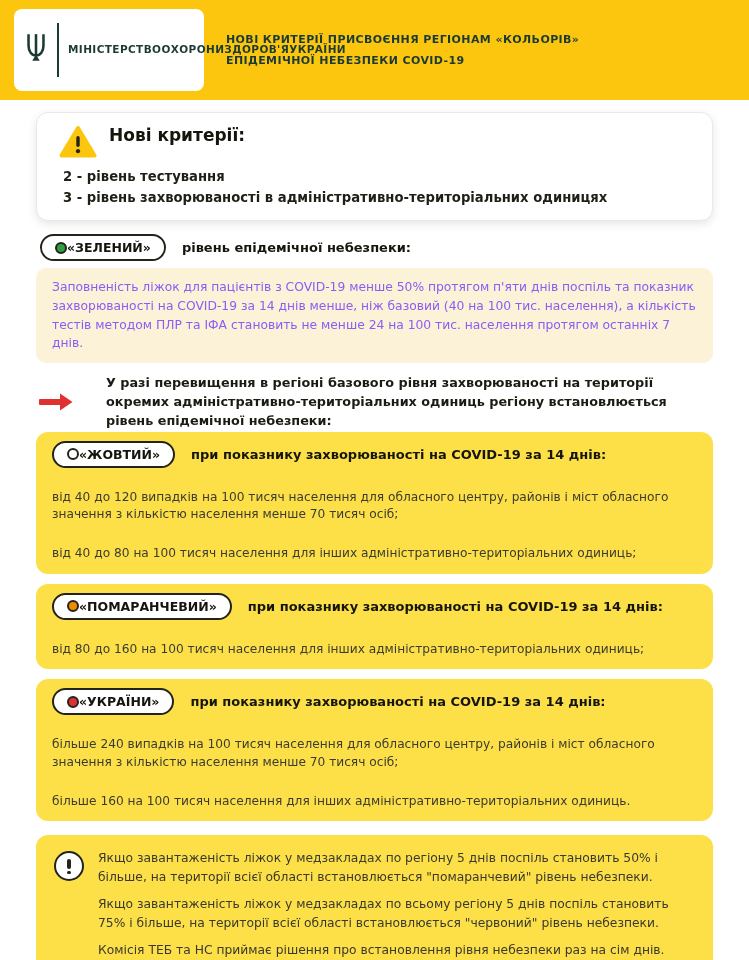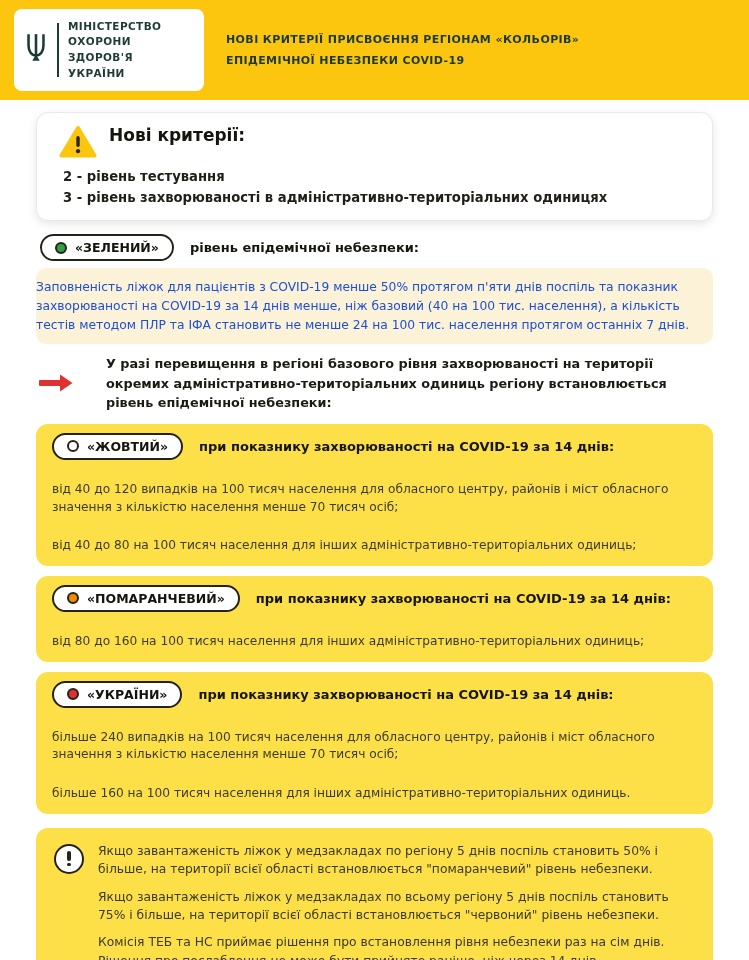--- a/index.html
+++ b/index.html
@@ -3,42 +3,42 @@
 <meta charset="utf-8">
 <style>
   *{box-sizing:border-box;margin:0;padding:0}
   html,body{width:749px;height:960px}
   body{font-family:"DejaVu Sans","Liberation Sans",sans-serif;background:#ffffff;overflow:hidden;color:#23231b}
 
   
   .topbar{height:100px;background:#fcc60f;display:flex;align-items:center;padding:0 14px;gap:16px}
   .ministry{background:#fff;border-radius:8px;height:82px;width:190px;display:flex;align-items:center;gap:9px;padding:0 10px;flex:none}
   .mdivider{width:2px;height:54px;background:#1d3b35;flex:none}
-  .mtext{font-size:10.5px;font-weight:bold;color:#1d3b35;line-height:1.5;letter-spacing:.4px;display:flex;flex-direction:column}
+  .mtext{font-size:10.5px;font-weight:bold;color:#1d3b35;line-height:1.5;letter-spacing:.4px;display:flex;flex-direction:row}
   .title{color:#1c3a34;font-weight:bold;font-size:11px;line-height:1.95;letter-spacing:.4px;padding-left:6px}
 
   
   main{padding:12px 36px 0}
 
   .white-card{background:#fff;border:1px solid #e9e9e9;border-radius:12px;box-shadow:0 3px 10px rgba(0,0,0,.10);padding:12px 22px 12px;margin-bottom:13px}
   .card-head{display:flex;align-items:flex-start;gap:12px}
   .card-head h2{font-size:17px;color:#15150e}
   .white-card ul{list-style:none;margin:8px 0 0 4px}
   .white-card li{font-size:13.2px;font-weight:bold;line-height:1.6;color:#201f17}
 
   .pill-row{display:flex;align-items:center;gap:16px}
-  .pill{display:inline-flex;align-items:center;gap:8px;background:#fff;border:2px solid #23231b;border-radius:999px;padding:4px 13px;font-size:12.5px;font-weight:bold;color:#15150e;flex:none;white-space:nowrap}
+  .pill{display:inline-flex;align-items:center;background:#fff;border:2px solid #23231b;border-radius:999px;padding:4px 13px;font-size:12.5px;font-weight:bold;color:#15150e;flex:none;white-space:nowrap}
   .dot{width:12px;height:12px;border-radius:50%;border:2.5px solid #23231b;flex:none}
   .pill-sub{font-size:13px;font-weight:bold;color:#15150e}
 
   .level-block{margin-bottom:10px}
   .level-block .pill-row{padding:0 4px;margin-bottom:7px}
-  .cream-box{background:#fbf2d7;border-radius:10px;padding:10px 0;font-size:12.3px;line-height:1.52;color:#1d4ed8;font-weight:500}
+  .cream-box{background:#fbf2d7;border-radius:10px;padding:10px 16px;font-size:12.3px;line-height:1.52;color:#8b5cf6;font-weight:500}
 
-  .arrow-note{display:flex;align-items:flex-end;margin:4px 0 12px 2px}
+  .arrow-note{display:flex;align-items:flex-end;margin:4px 0 1px 2px}
   .arrow-icon{align-self:center;margin-right:14px;line-height:0}
   .red-bar{width:4px;background:#9f2c1f;border-radius:2px;flex:none;margin-right:14px}
   .arrow-note p{font-size:12.8px;font-weight:bold;line-height:1.5;color:#1b1b13;max-width:590px}
 
   .cream-card{background:#fde047;border-radius:12px;padding:9px 16px 11px;margin-bottom:10px}
   .level-card .line{font-size:12.2px;line-height:1.45;color:#3c3b30;font-weight:400;margin-top:21px}
   .level-card .pill-row{margin-bottom:4px}
 
   .notes-card{display:flex;gap:14px;padding:14px 18px 8px;margin-top:14px}
   .warn-circle{width:30px;height:30px;border-radius:50%;background:#fff;border:2.5px solid #23231b;flex:none;display:flex;flex-direction:column;align-items:center;justify-content:center;gap:2px;margin-top:2px}

